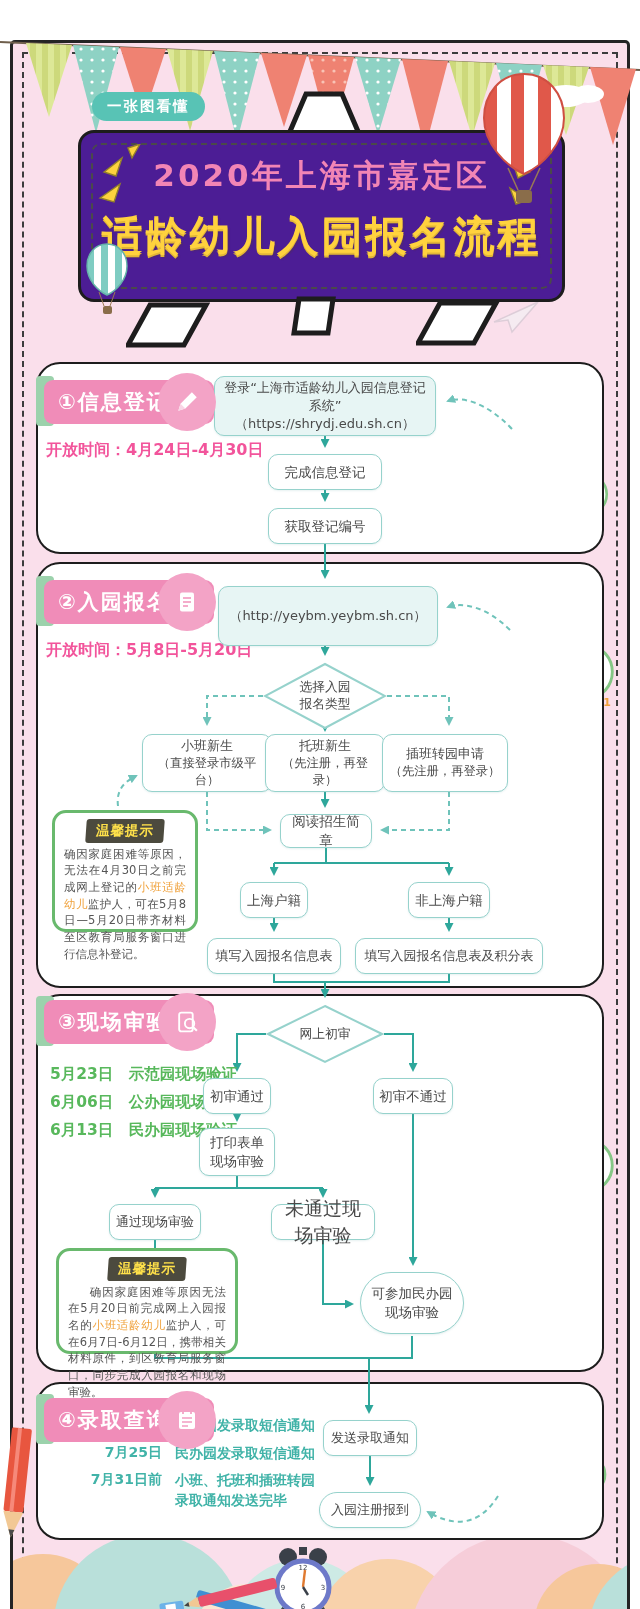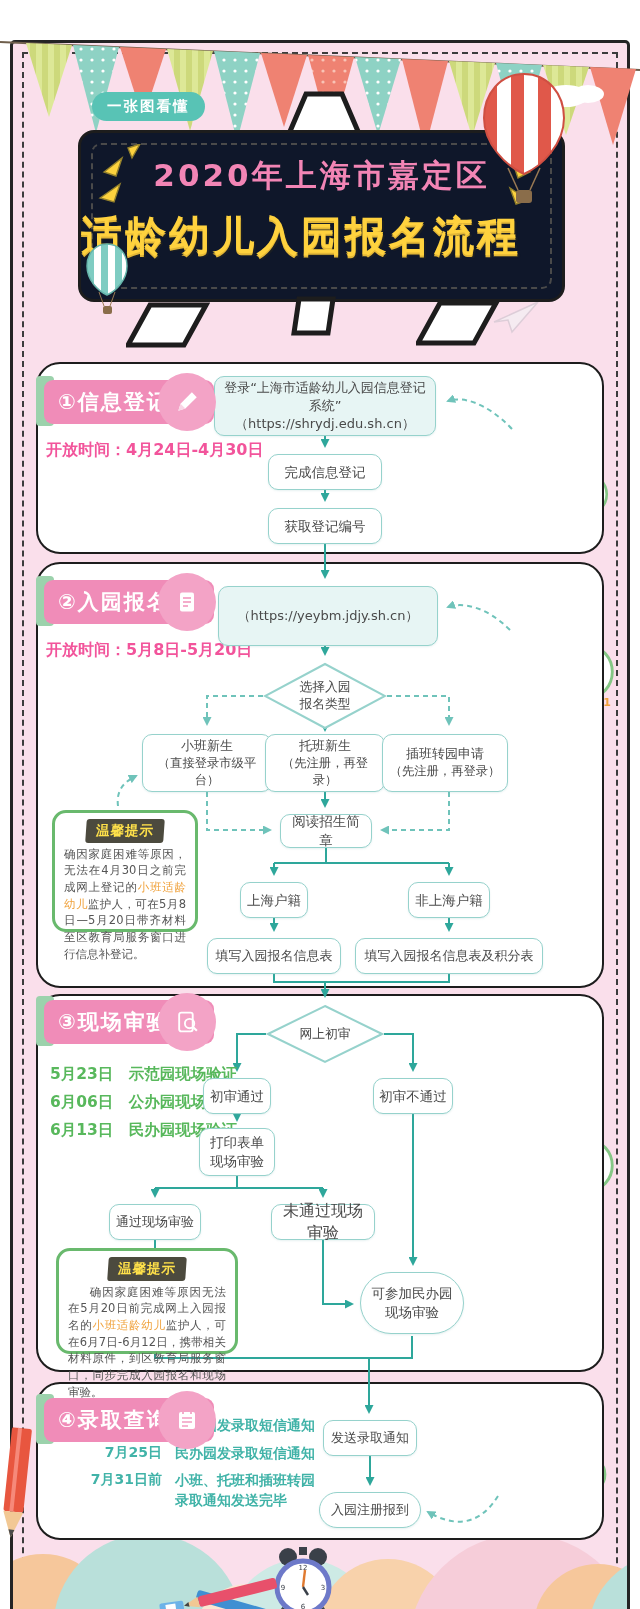--- a/index.html
+++ b/index.html
@@ -30,24 +30,24 @@
   .ctext{font-size:11px;color:#555;line-height:1.5;}
   .notebox{position:absolute;border:3px solid #69b96d;border-radius:14px;background:#fff;z-index:3;padding:6px 9px;box-sizing:border-box;font-size:11.5px;color:#555;line-height:1.45;text-align:justify;}
   .notebox .nb-head{text-align:center;margin-bottom:3px;}
   .hl{color:#f0a23c;}
   .s3dates{position:absolute;z-index:3;color:#58b85c;font-weight:bold;font-size:15.5px;line-height:28px;white-space:nowrap;}
   .s4dates{position:absolute;z-index:3;font-size:14px;font-weight:bold;color:#41b3a8;}
   .s4row{display:flex;margin-bottom:8px;}
   .s4row .d{width:116px;text-align:right;flex:none;}
   .s4row .t{margin-left:13px;white-space:pre-line;line-height:1.4;}
   .tagline{position:absolute;left:92px;top:62px;background:#58c3b5;color:#fff;font-weight:bold;font-size:14.5px;letter-spacing:2px;padding:5px 15px;border-radius:17px;z-index:3;}
-  .board{position:absolute;left:78px;top:100px;width:487px;height:172px;background:#0f172a;border:3.5px solid #1d1d1d;border-radius:16px;z-index:3;box-sizing:border-box;text-decoration:underline;}
+  .board{position:absolute;left:78px;top:100px;width:487px;height:172px;background:#4c1d95;border:3.5px solid #1d1d1d;border-radius:16px;z-index:3;box-sizing:border-box;text-decoration:underline;}
   .board-dash{position:absolute;inset:10px;border:2px dashed #4a4a4a;border-radius:10px;}
   .title1{position:absolute;left:0;right:0;top:22px;text-align:center;font-size:31px;font-weight:bold;color:#f285b5;letter-spacing:3px;}
-  .title2{position:absolute;left:0;right:0;top:76px;font-size:41px;font-weight:bold;color:#ffd23e;letter-spacing:3px;text-shadow:0 2px 0 #e2b637,2px 3px 1px rgba(90,70,10,.18);}
+  .title2{position:absolute;left:0;right:0;top:76px;text-align:center;font-size:41px;font-weight:bold;color:#ffd23e;letter-spacing:3px;text-shadow:0 2px 0 #e2b637,2px 3px 1px rgba(90,70,10,.18);}
   .scallops{position:absolute;left:13px;right:13px;bottom:15px;height:100px;overflow:hidden;z-index:1;}
   .sc{position:absolute;border-radius:50%;}
   .deco{z-index:3;}
 </style>
 </head>
 <body>
 
 <div class="page">
   <div class="pinkbg"></div>
   <div class="dashframe"></div>
@@ -223,21 +223,21 @@
           <line x1="8" y1="8" x2="16" y2="8"></line>
           <line x1="8" y1="12" x2="16" y2="12"></line>
           <line x1="8" y1="16" x2="13" y2="16"></line>
         </g>
       </svg>
   </div>
   <div class="opentime" style="left:46px;top:610px">开放时间：5月8日-5月20日</div>
 
   <div class="box fill" style="left:218px;top:556px;width:220px;height:60px">
     <div>
-      <div style="font-size:13px">（https://yeybm.jdjy.sh.cn）</div>
+      <div style="font-size:13px">（http://yeybm.yeybm.sh.cn）</div>
     </div>
   </div>
 
   <div class="diamond" style="left:263px;top:632px;width:124px;height:68px">
     <svg viewBox="0 0 124 68">
         <polygon points="62,2 122,34 62,66 2,34" fill="#fff" stroke="#96d2cc" stroke-width="2"></polygon>
       </svg>
     <div class="dt">
         <span>选择入园</span>
         <span>报名类型</span>
@@ -340,21 +340,21 @@
     </div>
   <div class="box" style="left:199px;top:1098px;width:76px;height:48px">
     <div>
         <div>打印表单</div>
         <div>现场审验</div>
       </div>
   </div>
   <div class="box" style="left:109px;top:1174px;width:92px;height:36px;font-size:13px">
       <span>通过现场审验</span>
     </div>
-  <div class="box" style="left:271px;top:1174px;width:104px;height:36px;font-size:16px">
+  <div class="box" style="left:271px;top:1174px;width:104px;height:36px;font-size:19px">
       <span>未通过现场审验</span>
     </div>
   <div class="box stadium" style="left:360px;top:1242px;width:104px;height:62px">
     <div>
         <div>可参加民办园</div>
         <div>现场审验</div>
       </div>
   </div>
 
   <div class="cloud" style="left:426px;top:1044px;width:192px;height:156px">

